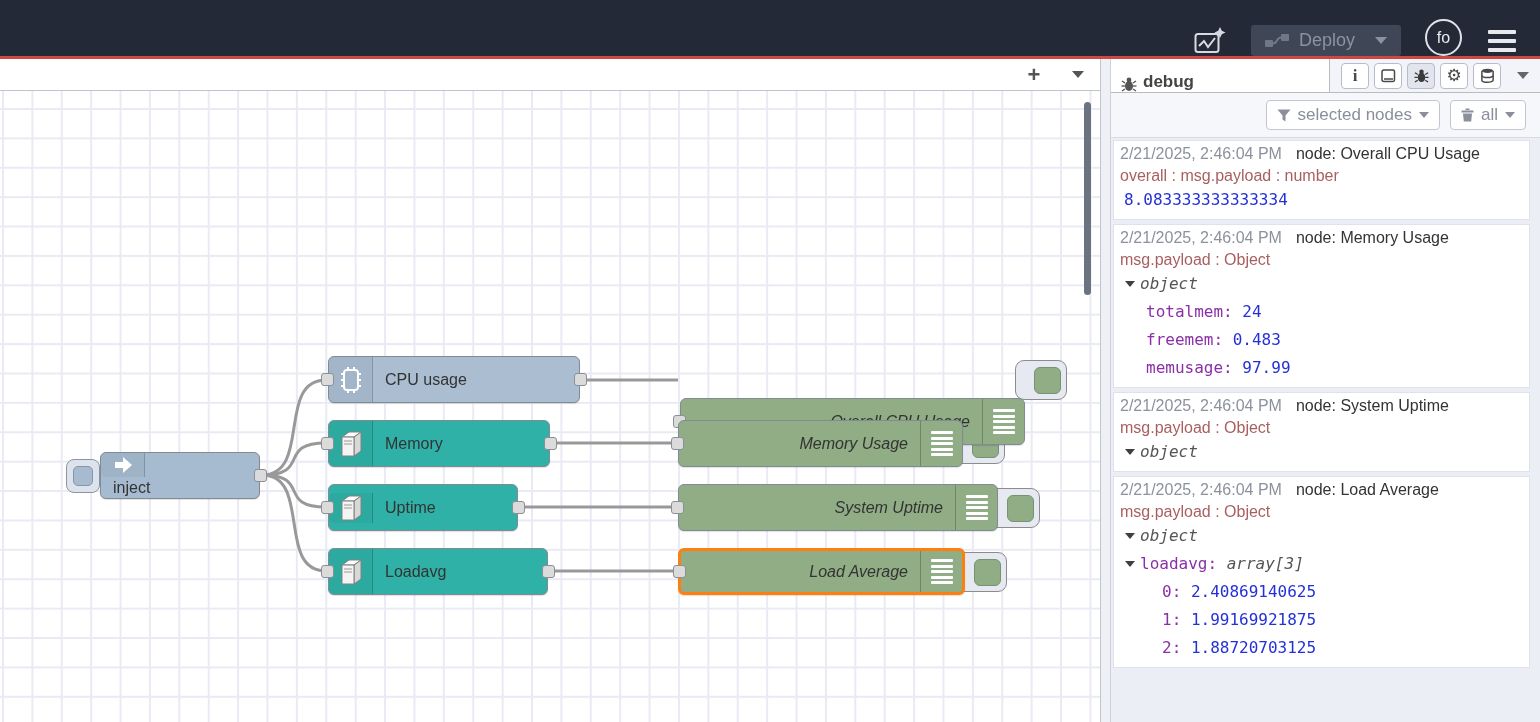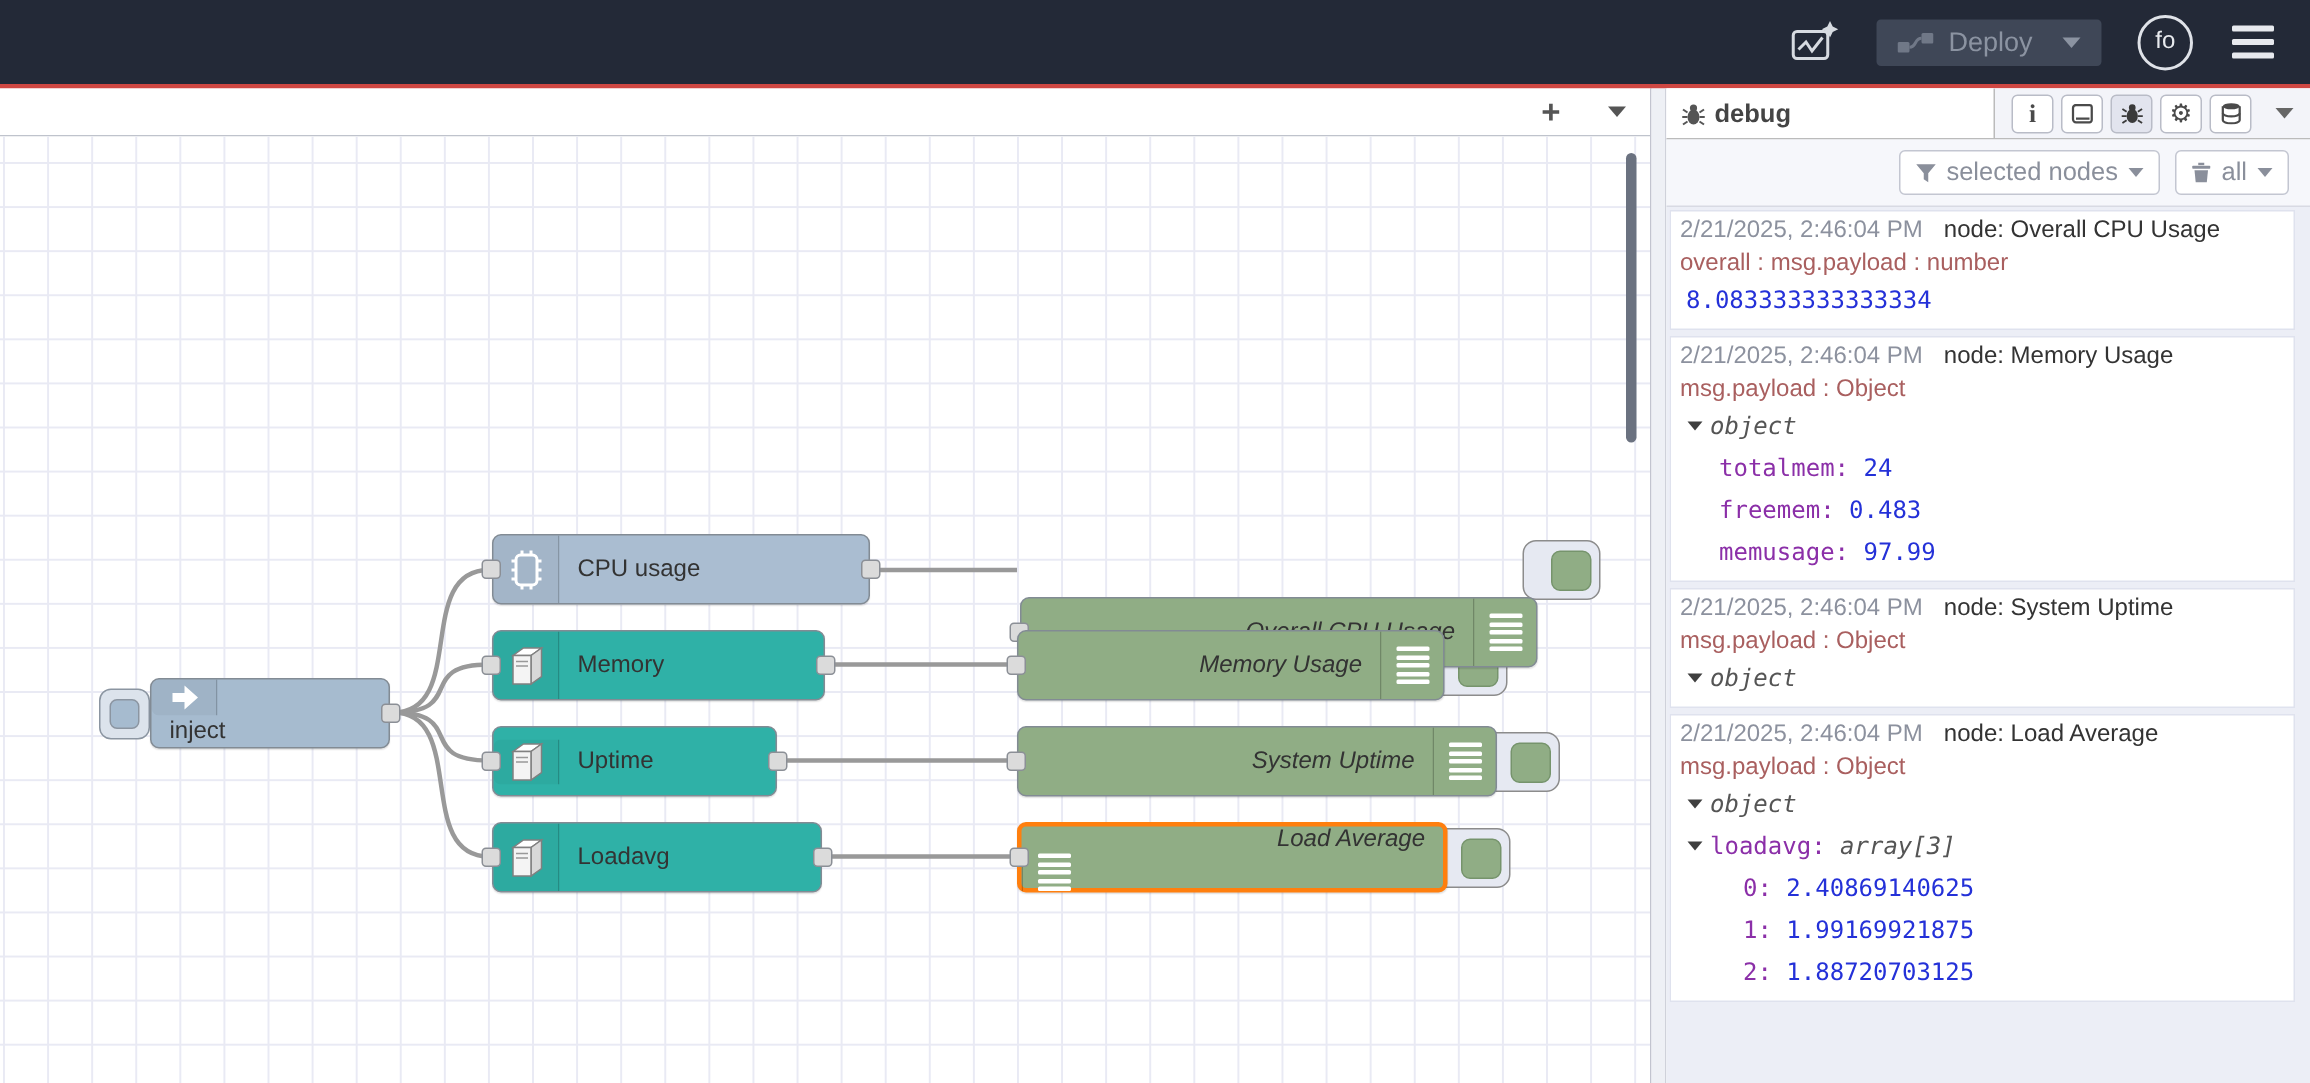--- a/index.html
+++ b/index.html
@@ -4,21 +4,21 @@
 <style>
   :root{
     --header-bg:#232937; --alert-line:#cf4742; --inject-node:#a6bbcf;
     --os-node:#2fb1a7; --debug-node:#90ad85; --selection:#ff7f0e;
     --json-key:#8b2fa8; --json-value:#2431d8; --msg-path:#a95f5f; --wire:#999999;
   }
   *{margin:0;padding:0;box-sizing:border-box;}
   html,body{width:1540px;height:722px;overflow:hidden;font-family:"Liberation Sans",sans-serif;background:#fff;}
 
   
-  .header{height:56px;background:var(--header-bg);display:flex;align-items:center;justify-content:flex-end;padding-right:22px;gap:24px;}
+  .header{height:56px;background:var(--header-bg);display:flex;align-items:flex-end;justify-content:flex-end;padding-right:22px;gap:24px;}
   .hdr-flowicon{width:34px;height:30px;display:flex;align-items:center;justify-content:center;cursor:pointer;}
   .deploy-btn{height:31px;background:#3f4757;border-radius:3px;display:flex;align-items:center;padding:0 14px;gap:10px;color:#8b93a1;font-size:18px;cursor:pointer;}
   .deploy-caret{width:0;height:0;border-left:6px solid transparent;border-right:6px solid transparent;border-top:7px solid #8b93a1;margin-left:10px;}
   .avatar{width:37px;height:37px;border-radius:50%;border:2px solid #dfe2e8;color:#e8eaee;font-size:16px;display:flex;align-items:center;justify-content:center;cursor:pointer;}
   .burger{display:flex;flex-direction:column;gap:5px;cursor:pointer;padding:4px 2px;}
   .burger div{width:28px;height:4px;background:#e7e9ee;border-radius:1px;}
   .red-line{height:3px;background:var(--alert-line);}
 
   
   .main{display:flex;height:663px;}
@@ -29,21 +29,21 @@
   .tab-caret{width:0;height:0;border-left:6px solid transparent;border-right:6px solid transparent;border-top:7px solid #555;}
 
   .canvas{position:relative;flex:1;background-color:#fff;overflow:hidden;
     background-image:linear-gradient(to right,#e9eaf4 1.5px,transparent 1.5px),
                      linear-gradient(to bottom,#e9eaf4 1.5px,transparent 1.5px);
     background-size:29.4px 29.4px;background-position:2px 17px;}
   .wires{position:absolute;left:0;top:0;z-index:1;}
   .wires path{stroke:var(--wire);stroke-width:3;fill:none;}
 
   .node{position:absolute;height:47px;border:1.5px solid #828b94;border-radius:6px;display:flex;align-items:stretch;z-index:3;cursor:pointer;box-shadow:0 1px 1px rgba(0,0,0,0.12);}
-  .node.selected{border:3px solid var(--selection);flex-direction:column;}
+  .node.selected{border:3px solid var(--selection);}
   .node .iconL{width:44px;display:flex;align-items:center;justify-content:center;border-right:1px solid rgba(0,0,0,0.18);background:rgba(0,0,0,0.04);border-radius:5px 0 0 5px;}
   .node .iconR{width:42px;display:flex;flex-direction:column;align-items:center;justify-content:center;gap:2.5px;border-left:1px solid rgba(0,0,0,0.22);border-radius:0 5px 5px 0;}
   .node .iconR div{width:22px;height:3px;background:#fff;border-radius:1px;}
   .node .lbl{flex:1;display:flex;align-items:center;font-size:16px;color:#333;padding:0 12px;white-space:nowrap;}
   .node.debug .lbl{justify-content:flex-end;font-style:italic;}
   .node.inject-n{background:var(--inject-node);flex-direction:column;}
   .node.cpu-n{background:#aabdd1;}
   .node.os-n{background:var(--os-node);}
   .node.debug{background:var(--debug-node);}
   .port{position:absolute;width:13px;height:13px;background:#dbdbdb;border:1.5px solid #8b8f96;border-radius:3px;top:calc(50% - 7px);z-index:4;cursor:crosshair;}
@@ -52,21 +52,21 @@
   .inject-button div{width:20px;height:20px;background:var(--inject-node);border:1px solid #8b95a1;border-radius:5px;}
   .dbg-toggle{position:absolute;width:52px;height:40px;background:#e6e9f2;border:1.5px solid #8c8c8c;border-radius:9px;display:flex;align-items:center;justify-content:flex-end;padding-right:5px;z-index:2;cursor:pointer;}
   .dbg-toggle div{width:27px;height:27px;background:var(--debug-node);border:1px solid #76946c;border-radius:6px;}
   .vscroll{position:absolute;right:9px;top:11px;width:7px;height:193px;background:#6b7280;border-radius:4px;z-index:5;cursor:grab;}
 
   .divider{width:10px;background:#eef0f5;border-right:1px solid #cfd1da;cursor:col-resize;}
 
   
   .sidebar{flex:1;display:flex;flex-direction:column;background:#fff;}
   .sb-header{height:34px;background:#f3f4f9;border-bottom:1px solid #bbb;display:flex;align-items:center;}
-  .sb-tab{width:219px;height:100%;background:#fff;border-right:1px solid #bbb;display:flex;align-items:center;gap:6px;padding-left:10px;font-weight:bold;font-size:17px;color:#444;cursor:pointer;}
+  .sb-tab{width:219px;height:100%;background:#fff;border-right:1px solid #bbb;display:flex;align-items:flex-end;gap:6px;padding-left:10px;font-weight:bold;font-size:17px;color:#444;cursor:pointer;}
   .sb-actions{margin-left:auto;display:flex;align-items:center;gap:5px;padding-right:6px;}
   .icon-btn{width:28px;height:26px;border:1px solid #b9bcc7;border-radius:4px;background:#fff;display:flex;align-items:center;justify-content:center;color:#4a4a4a;cursor:pointer;}
   .icon-btn.active{background:#e2e4ee;}
   .info-glyph{font-family:"Liberation Serif",serif;font-weight:bold;font-size:17px;}
   .gear-glyph{font-size:17px;line-height:1;}
   .sb-collapse{width:22px;display:flex;justify-content:center;cursor:pointer;margin-left:6px;}
   .sb-collapse i{width:0;height:0;border-left:6px solid transparent;border-right:6px solid transparent;border-top:7px solid #666;}
 
   .sb-toolbar{height:45px;background:#f6f7fb;border-bottom:1px solid #d8dae3;display:flex;align-items:center;justify-content:flex-end;gap:10px;padding-right:14px;}
   .tb-btn{height:30px;border:1px solid #c3c6d1;border-radius:4px;background:#fff;color:#8a8f9b;font-size:17px;display:flex;align-items:center;gap:7px;padding:0 10px;cursor:pointer;}

